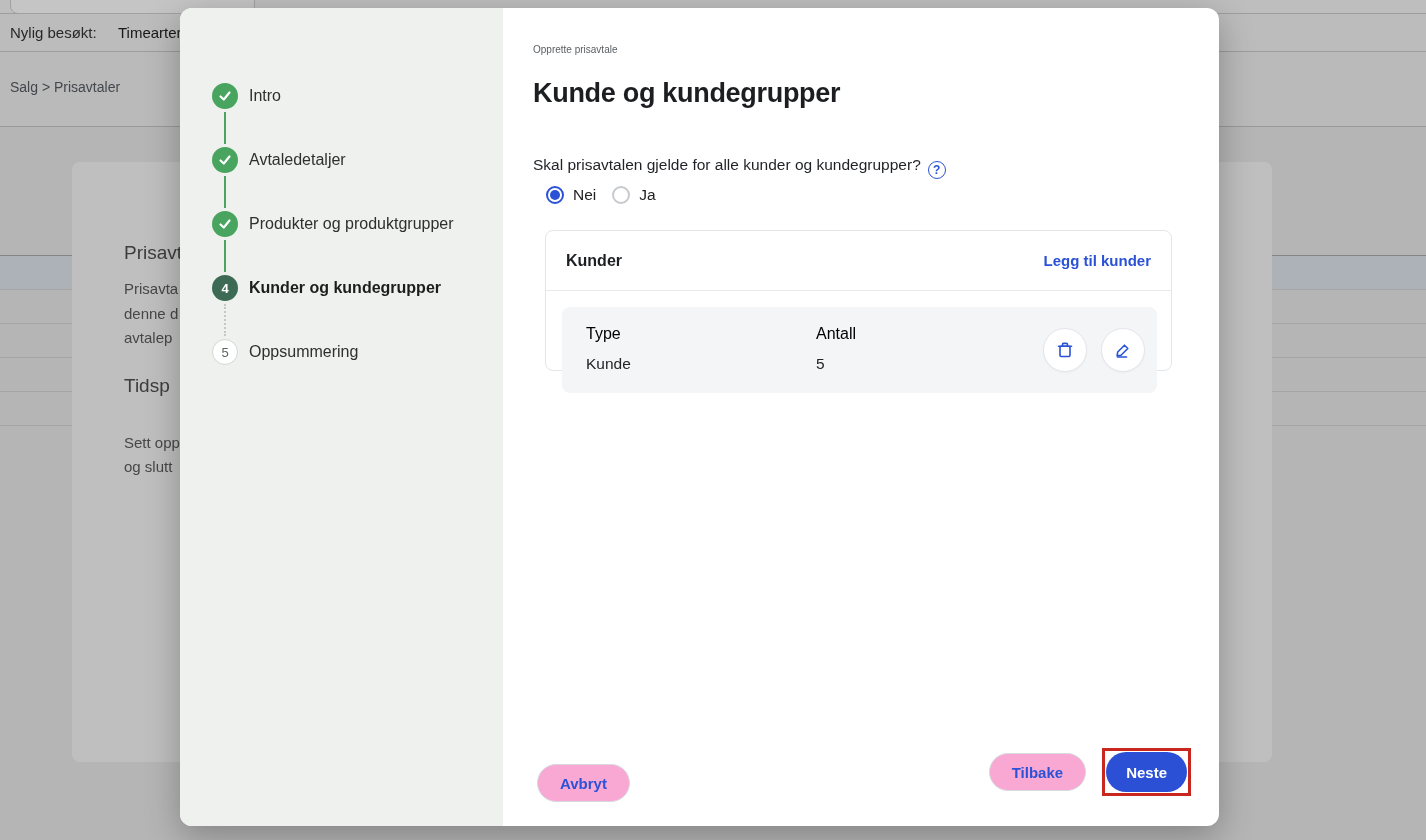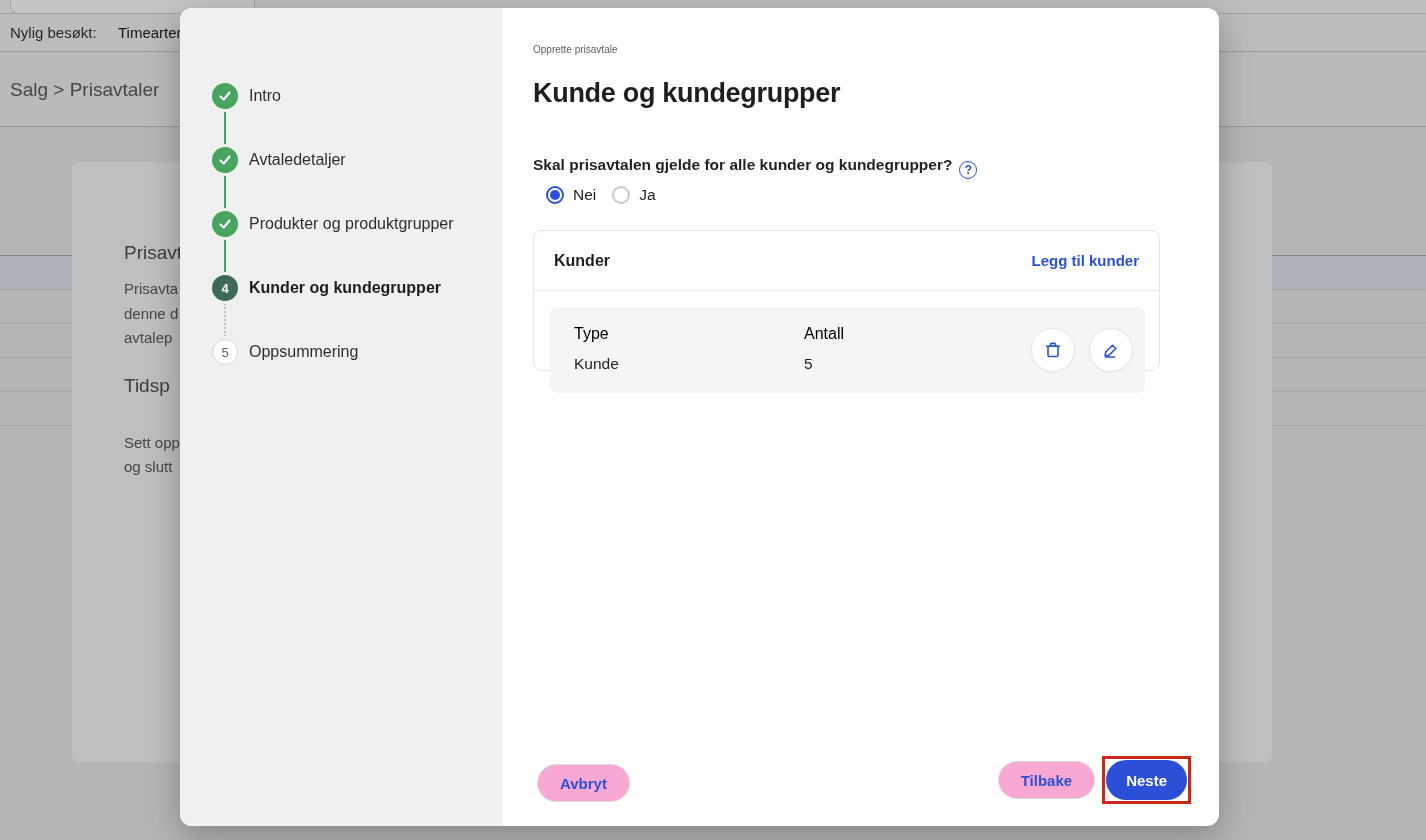--- a/index.html
+++ b/index.html
@@ -8,21 +8,21 @@
   #app { position:absolute; inset:0; width:1426px; height:840px; }
 
   
   .bg { position:absolute; inset:0; }
   .bg-topstrip { position:absolute; left:0; top:0; width:1426px; height:14px; background:#f2f2f2; border-bottom:1px solid #c9c9c9; }
   .bg-input-partial { position:absolute; left:10px; top:-8px; width:245px; height:22px; background:#fafafa; border:1px solid #cdcdcd; border-radius:8px; }
   .bg-recent-bar { position:absolute; left:0; top:14px; width:1426px; height:38px; background:#efefef; border-bottom:1px solid #c6c6c6; }
   .bg-recent-label { position:absolute; left:10px; top:0; line-height:38px; font-size:15px; color:#333; font-weight:500; }
   .bg-recent-item { position:absolute; left:118px; top:0; line-height:38px; font-size:15px; color:#1f1f1f; }
   .bg-breadcrumb-bar { position:absolute; left:0; top:52px; width:1426px; height:75px; background:#ececec; border-bottom:1px solid #c2c2c2; }
-  .bg-breadcrumb { position:absolute; left:10px; top:27px; font-size:19px; color:#565b61; }
+  .bg-breadcrumb { position:absolute; left:10px; top:27px; font-size:14px; color:#565b61; }
   .bg-content { position:absolute; left:0; top:127px; width:1426px; height:713px; background:#e6e6e6; }
   .bg-card { position:absolute; left:72px; top:35px; width:1200px; height:600px; background:#f3f3f3; border-radius:8px; }
   .bg-card-h { position:absolute; left:52px; font-size:19px; font-weight:500; color:#4e4e4e; white-space:nowrap; }
   .bg-card-p { position:absolute; left:52px; font-size:15px; color:#5a5a5a; line-height:23px; white-space:nowrap; }
   .bg-table-hl { position:absolute; left:0; top:128px; width:1426px; height:34px; background:#dce2eb; border-top:1px solid #a8a8a8; }
   .bg-row-line { position:absolute; left:0; width:1426px; height:1px; background:#d2d2d2; }
 
   .overlay { position:absolute; inset:0; background:rgba(0,0,0,0.21); }
 
   
@@ -34,50 +34,50 @@
   .step-circle.active { background:#3d6a55; color:#fff; font-size:13px; font-weight:700; }
   .step-circle.todo { background:#fff; border:1px solid #d3d6d3; color:#5f6560; font-size:13px; }
   .step-label { position:absolute; left:69px; font-size:16px; color:#2f2f2f; line-height:22px; white-space:nowrap; }
   .step-label.active { font-weight:700; color:#1d1d1d; }
   .connector { position:absolute; left:44px; width:2px; height:32px; background:#49a45f; }
   .connector.dotted { background:none; border-left:2px dotted #c4c8c4; }
 
   .content { position:absolute; left:323px; top:0; width:716px; height:818px; }
   .eyebrow { position:absolute; left:30px; top:36px; font-size:10px; color:#5c6064; }
   .page-title { position:absolute; left:30px; top:70px; font-size:27px; font-weight:700; color:#1c1e21; letter-spacing:-0.3px; }
-  .question { position:absolute; left:30px; top:148px; font-size:15.5px; font-weight:700; color:#1f2226; }
+  .question { position:absolute; left:30px; top:148px; font-size:15.5px; font-weight:400; color:#1f2226; }
   .help-icon { display:inline-flex; align-items:center; justify-content:center; width:18px; height:18px; border:1.6px solid #2b52d6; border-radius:50%; color:#2b52d6; font-size:12px; font-weight:700; margin-left:7px; vertical-align:-4px; }
   .help-icon::after { content:"?"; }
 
   .radio-row { position:absolute; left:43px; top:178px; display:flex; align-items:flex-start; }
   .radio-opt { display:flex; align-items:center; margin-right:16px; cursor:pointer; }
   .radio { width:18px; height:18px; border-radius:50%; background:#fff; position:relative; }
   .radio.sel { border:2px solid #2b52d6; }
   .radio.sel::after { content:""; position:absolute; left:2px; top:2px; width:10px; height:10px; border-radius:50%; background:#2b52d6; }
   .radio.unsel { border:2px solid #c6c9cd; }
   .radio-label { margin-left:9px; font-size:15.5px; color:#222; }
 
-  .cust-card { position:absolute; left:30px; top:222px; width:627px; height:141px; border:1px solid #e3e5e8; border-radius:8px; background:#fff; }
+  .cust-card { position:absolute; left:42px; top:222px; width:627px; height:141px; border:1px solid #e3e5e8; border-radius:8px; background:#fff; }
   .cust-header { position:absolute; left:0; top:0; width:100%; height:60px; display:flex; align-items:center; justify-content:space-between; padding:0 20px; border-bottom:1px solid #e7e9ec; }
   .cust-title { font-size:16px; font-weight:600; color:#1d1f23; }
   .cust-actions { display:flex; align-items:center; gap:32px; }
   .link { font-size:15px; font-weight:600; color:#2b52d6; text-decoration:none; cursor:pointer; white-space:nowrap; }
   .pill-btn { height:34px; padding:0 16px; border:1px solid #c7ccd4; border-radius:17px; background:#fff; color:#2b52d6; font-family:inherit; font-size:14.5px; font-weight:600; cursor:pointer; white-space:nowrap; }
 
   .cust-row { position:absolute; left:16px; top:76px; width:595px; height:86px; background:#f4f5f6; border-radius:8px; }
   .cr-label { position:absolute; top:18px; font-size:16px; color:#000000; }
   .cr-value { position:absolute; top:48px; font-size:15.5px; color:#212428; }
   .cr-col1 { left:24px; }
   .cr-col2 { left:254px; }
   .icon-btns { position:absolute; right:12px; top:0; height:86px; display:flex; align-items:center; gap:14px; }
   .icon-btn { width:44px; height:44px; border-radius:50%; background:#fff; border:1px solid #e4e6ea; box-shadow:0 1px 2px rgba(0,0,0,0.04); display:flex; align-items:center; justify-content:center; cursor:pointer; padding:0; }
 
   .footer-btn { height:38px; border-radius:19px; background:#f9a8d4; border:1px solid #d6dade; color:#2b52d6; font-family:inherit; font-size:15px; font-weight:600; padding:0 22px; cursor:pointer; }
   .cancel-btn { position:absolute; left:34px; bottom:24px; }
-  .footer-right { position:absolute; right:28px; bottom:22px; display:flex; align-items:center; gap:7px;justify-content:space-between; }
+  .footer-right { position:absolute; right:28px; bottom:30px; display:flex; align-items:center; gap:16px;justify-content:space-between; }
   .next-wrap { border:3px solid #c9261e; padding:1px; }
   .next-btn { height:40px; border:none; border-radius:20px; background:#2b50d6; color:#fff; font-family:inherit; font-size:15px; font-weight:700; padding:0 20px; cursor:pointer; }
 </style>
 </head>
 <body>
 
 <div id="app">
 
   <div class="bg">
     <div class="bg-topstrip">

